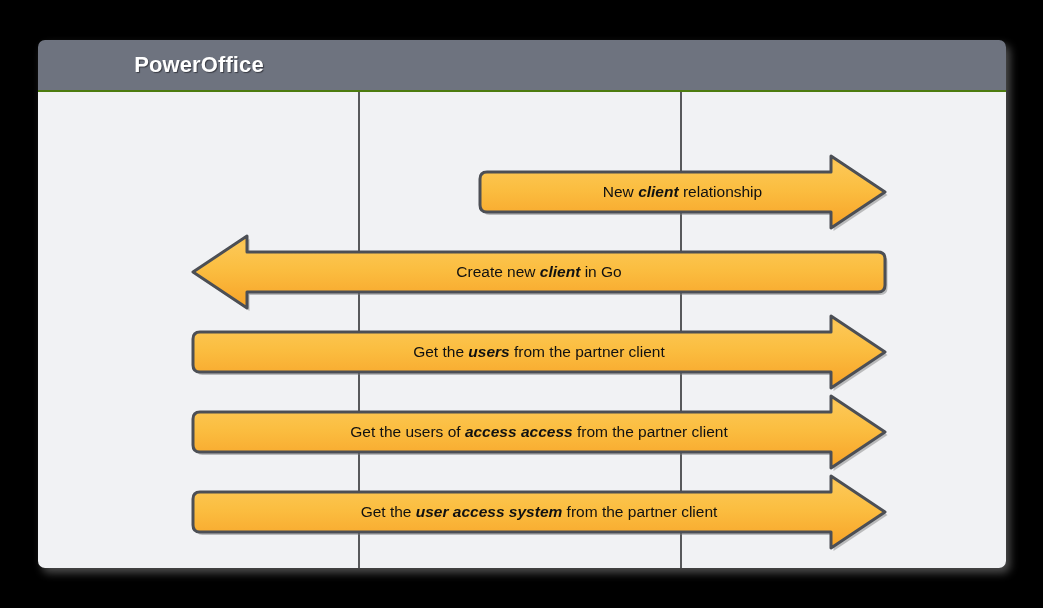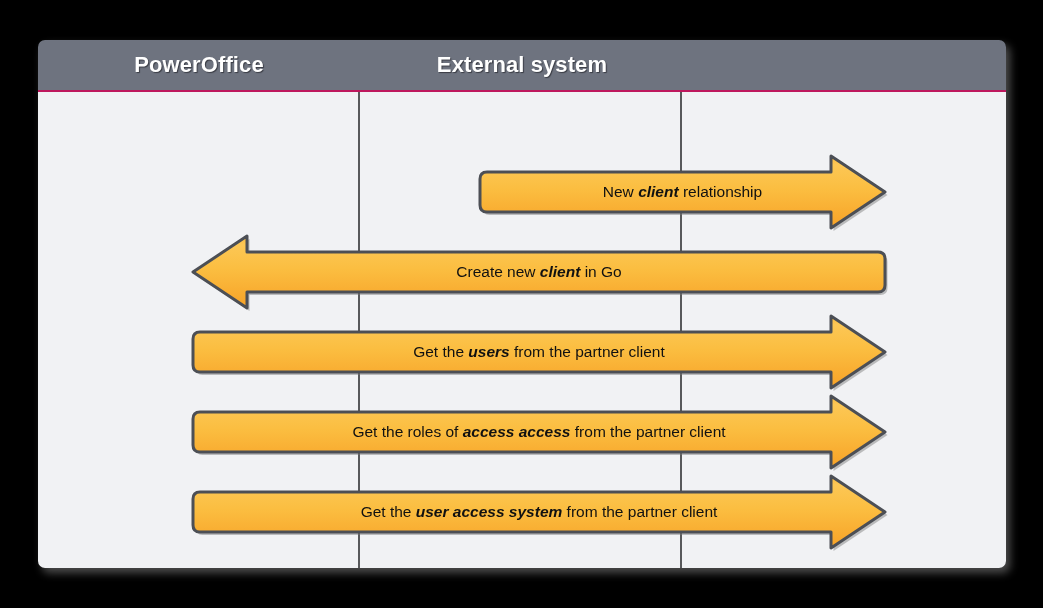--- a/index.html
+++ b/index.html
@@ -59,21 +59,21 @@
   .lane-header-cell.c1 { width: 322px; }
   .lane-header-cell.c2 { width: 324px; }
 
   .lane-body {
     position: absolute;
     left: 0;
     top: 50px;
     width: 100%;
     height: 478px;
     background: #f1f2f4;
-    border-top: 2px solid #be185d;
+    border-top: 2px solid #4d7c0f;
     box-sizing: border-box;
   }
 
   .lane-divider {
     position: absolute;
     top: 0;
     width: 2px;
     height: 100%;
     background: #58595b;
   }
@@ -121,23 +121,20 @@
 <body>
 
 <div class="stage">
 
   <div class="diagram-card">
 
     <div class="lane-header">
       <div class="lane-header-cell c0">
         <span>PowerOffice</span>
       </div>
-      <div class="lane-header-cell c2">
-        <span>External system</span>
-      </div>
     </div>
 
     <div class="lane-body">
       <div class="lane-divider d1"></div>
       <div class="lane-divider d2"></div>
 
       <div class="arrow-layer" id="arrow-layer">
           <div class="arrow" style="left: 436px; top: 56px; width: 417px; height: 88px;">
             <svg width="417" height="88" viewBox="-6 -6 417 88">
               <defs>
@@ -196,21 +193,21 @@
                   <stop offset="0%" stop-color="#f9b93e"></stop>
                   <stop offset="12%" stop-color="#fcc755"></stop>
                   <stop offset="45%" stop-color="#fbbe41"></stop>
                   <stop offset="100%" stop-color="#f7a227"></stop>
                 </linearGradient>
               </defs>
               <path d="M 7 18 L 638 18 L 638 2 L 692 38 L 638 74 L 638 58 L 7 58 Q 0 58 0 51 L 0 25 Q 0 18 7 18 Z" fill="rgba(120,120,120,0.45)" stroke="none" transform="translate(2.5,3)"></path>
               <path d="M 7 18 L 638 18 L 638 2 L 692 38 L 638 74 L 638 58 L 7 58 Q 0 58 0 51 L 0 25 Q 0 18 7 18 Z" fill="url(#grad-3)" stroke="#4c4f55" stroke-width="3" stroke-linejoin="round"></path>
             </svg>
             <div class="arrow-label">
-              <span><span>Get the roles of </span><span class="em">access access</span><span> from the partner client</span></span>
+              <span><span>Get the users of </span><span class="em">access access</span><span> from the partner client</span></span>
             </div>
           </div>
           <div class="arrow" style="left: 149px; top: 376px; width: 704px; height: 88px;">
             <svg width="704" height="88" viewBox="-6 -6 704 88">
               <defs>
                 <linearGradient id="grad-4" x1="0" y1="0" x2="0" y2="1">
                   <stop offset="0%" stop-color="#f9b93e"></stop>
                   <stop offset="12%" stop-color="#fcc755"></stop>
                   <stop offset="45%" stop-color="#fbbe41"></stop>
                   <stop offset="100%" stop-color="#f7a227"></stop>

